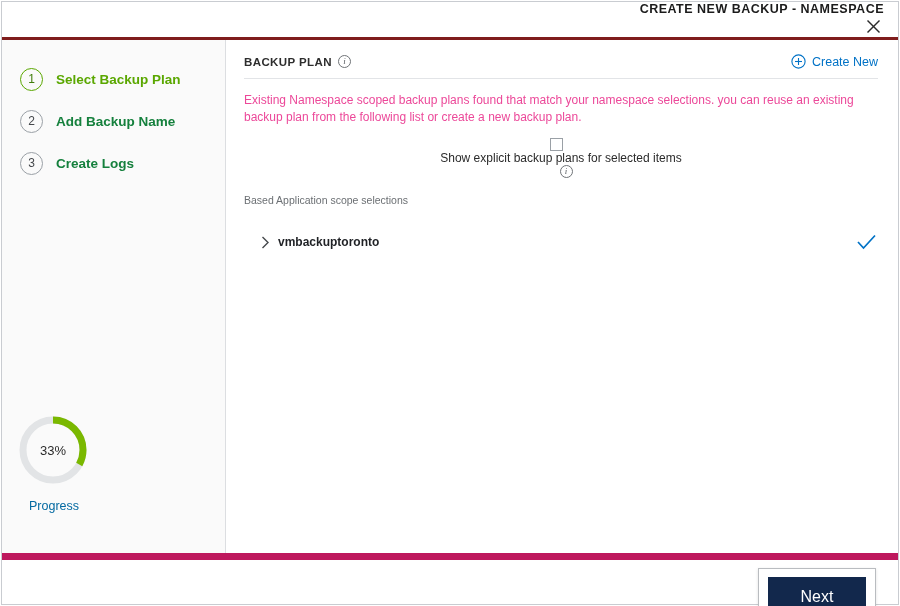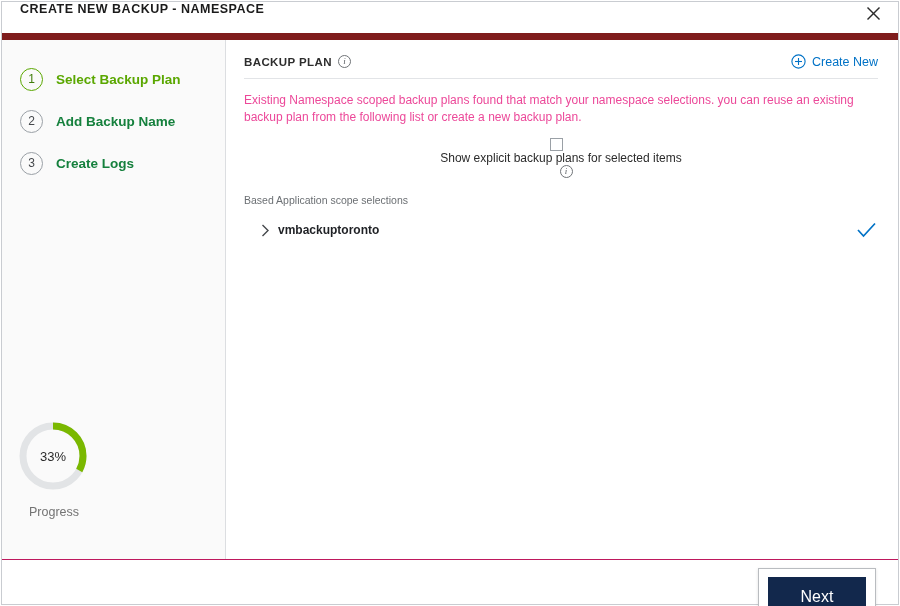--- a/index.html
+++ b/index.html
@@ -28,25 +28,26 @@
     background: #ffffff;
     border: 1px solid #c9ccd1;
     box-sizing: border-box;
     display: flex;
     flex-direction: column;
   }
   
   .titlebar {
     height: 38px;
     min-height: 38px;
-    border-bottom: 7px solid #7f1d1d;
-    display: flex;
-    align-items: flex-start;
+    border-bottom: 3px solid #7f1d1d;
+    display: flex;
+    align-items: flex-end;
     padding: 0 14px 0 18px;
     box-sizing: border-box;
+    flex-direction: column;
   }
   .dialog-title {
     font-size: 12.5px;
     font-weight: bold;
     letter-spacing: 0.5px;
     color: #1b1b1b;
     flex: 1;
   }
   .close-btn {
     width: 22px;
@@ -127,21 +128,21 @@
     inset: 0;
     display: flex;
     align-items: center;
     justify-content: center;
     font-size: 13px;
     color: #2b2b2b;
   }
   .progress-label {
     margin-top: 14px;
     font-size: 12.5px;
-    color: #737373;
+    color: #0369a1;
   }
 
   
   .content {
     flex: 1;
     padding: 14px 20px 0 18px;
     box-sizing: border-box;
     min-width: 0;
   }
   .content-head {
@@ -214,21 +215,21 @@
   .checkbox-label {
     font-size: 12px;
     color: #2b2b2b;
   }
   .sub-note {
     margin-top: 16px;
     font-size: 10.5px;
     color: #6b6f73;
   }
   .plan-row {
-    margin-top: 12px;
+    margin-top: 24px;
     display: flex;
     align-items: center;
     padding: 4px 2px 4px 14px;
   }
   .chevron {
     width: 14px;
     height: 14px;
     margin-right: 6px;
     color: #45484c;
     cursor: pointer;
@@ -246,21 +247,21 @@
     color: #0072c6;
     display: flex;
     align-items: center;
   }
   .check-mark svg { display: block; }
 
   
   .footer {
     height: 44px;
     min-height: 44px;
-    border-top: 1px solid #be185d;
+    border-top: 7px solid #be185d;
     position: relative;
   }
   .next-wrap {
     position: absolute;
     right: 22px;
     bottom: -22px;
     width: 118px;
     height: 58px;
     border: 1px solid #b9bcc0;
     background: #ffffff;

